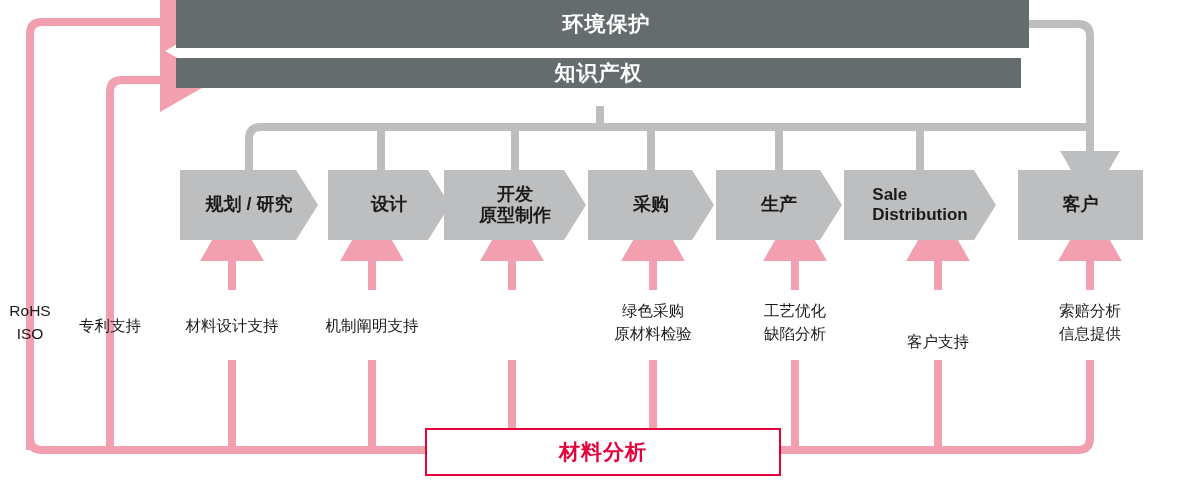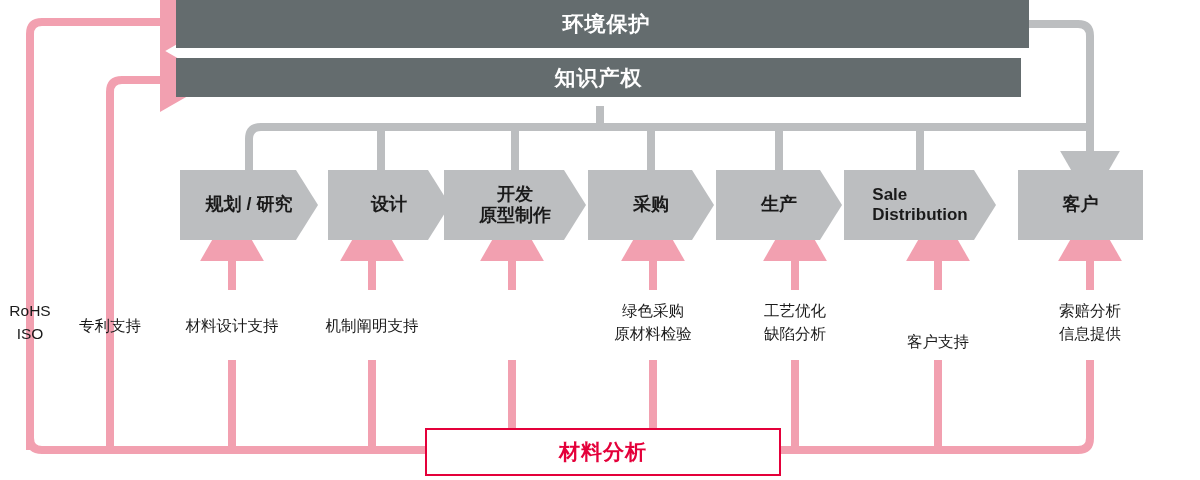--- a/index.html
+++ b/index.html
@@ -6,21 +6,21 @@
   body{width:1200px;height:480px;font-family:"Liberation Sans","DejaVu Sans",sans-serif;}
   #stage{position:relative;width:1200px;height:480px;overflow:hidden;background:#fff;}
   #wires{position:absolute;left:0;top:0;width:1200px;height:480px;}
 
   .bar{
     position:absolute;background:#646C6E;color:#ffffff;
     display:flex;align-items:center;justify-content:center;
     font-size:21px;font-weight:bold;letter-spacing:1px;
   }
   #bar-env{left:176px;top:0px;width:845px;height:48px;padding-left:8px;}
-  #bar-ip{left:176px;top:58px;width:845px;height:39px;}
+  #bar-ip{left:176px;top:58px;width:845px;height:30px;}
 
   .chev{
     position:absolute;top:170px;height:70px;
     color:#1a1a1a;font-size:18px;font-weight:bold;line-height:1.18;
     display:flex;align-items:center;justify-content:center;text-align:center;
   }
   .chev .inner{position:relative;z-index:3;padding:0 4px;}
   .chev.arrow{background:#BCBEC0;clip-path:polygon(0 0, calc(100% - 22px) 0, 100% 50%, calc(100% - 22px) 100%, 0 100%);}
   .chev.plain{background:#BCBEC0;}
 

